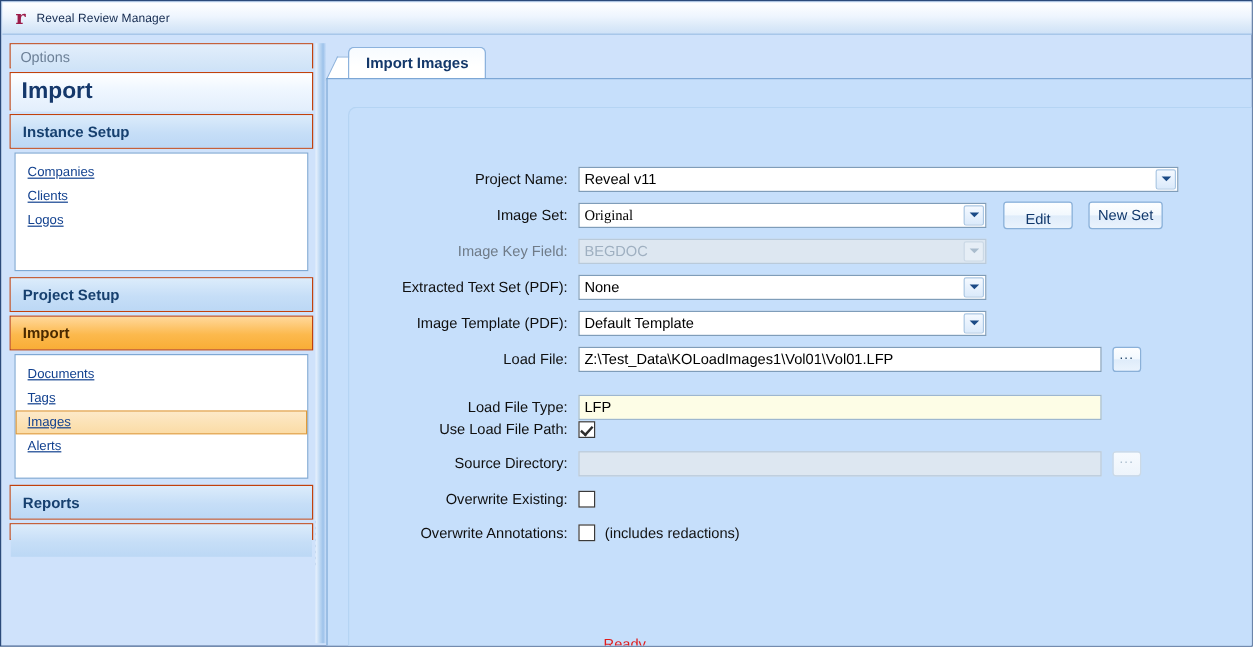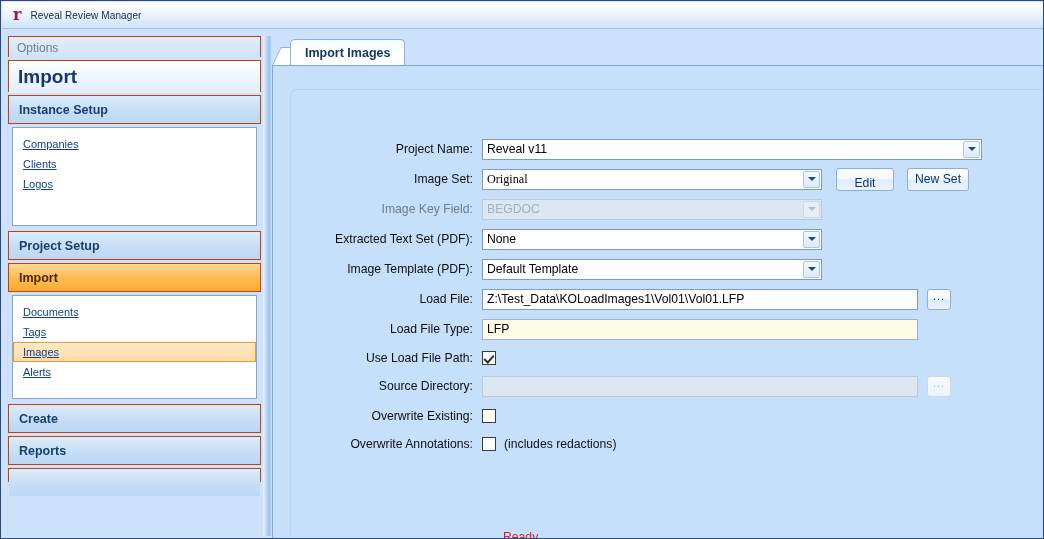--- a/index.html
+++ b/index.html
@@ -309,23 +309,20 @@
     <div class="side-block">
       <div class="side-group-hdr active">Import</div>
     </div>
     <div class="side-list tall2">
       <a class="side-link">Documents</a>
       <a class="side-link">Tags</a>
       <a class="side-link selected">Images</a>
       <a class="side-link">Alerts</a>
     </div>
 
-    <div class="side-block">
-      <div class="side-group-hdr">Create</div>
-    </div>
 
     <div class="side-block">
       <div class="side-group-hdr">Reports</div>
     </div>
 
     <div class="side-block" style="height:14px;">
       <div class="side-group-hdr"></div>
     </div>
 
     <div class="splitter-grip">
@@ -413,21 +410,21 @@
         <div class="frow" style="top:198px; width:720px;">
           <div class="flabel">Load File:</div>
           <div class="fld" style="width:436px;">
             <span>Z:\Test_Data\KOLoadImages1\Vol01\Vol01.LFP</span>
           </div>
           <div class="btn browse" style="margin-left:9px;">
             <span>...</span>
           </div>
         </div>
 
-        <div class="frow" style="top:228px; width:720px;">
+        <div class="frow" style="top:238px; width:720px;">
           <div class="flabel">Load File Type:</div>
           <div class="fld yellow" style="width:436px;">
             <span>LFP</span>
           </div>
         </div>
 
         <div class="frow" style="top:257px; width:720px;">
           <div class="flabel">Use Load File Path:</div>
           <div class="cbox checked"></div>
         </div>

